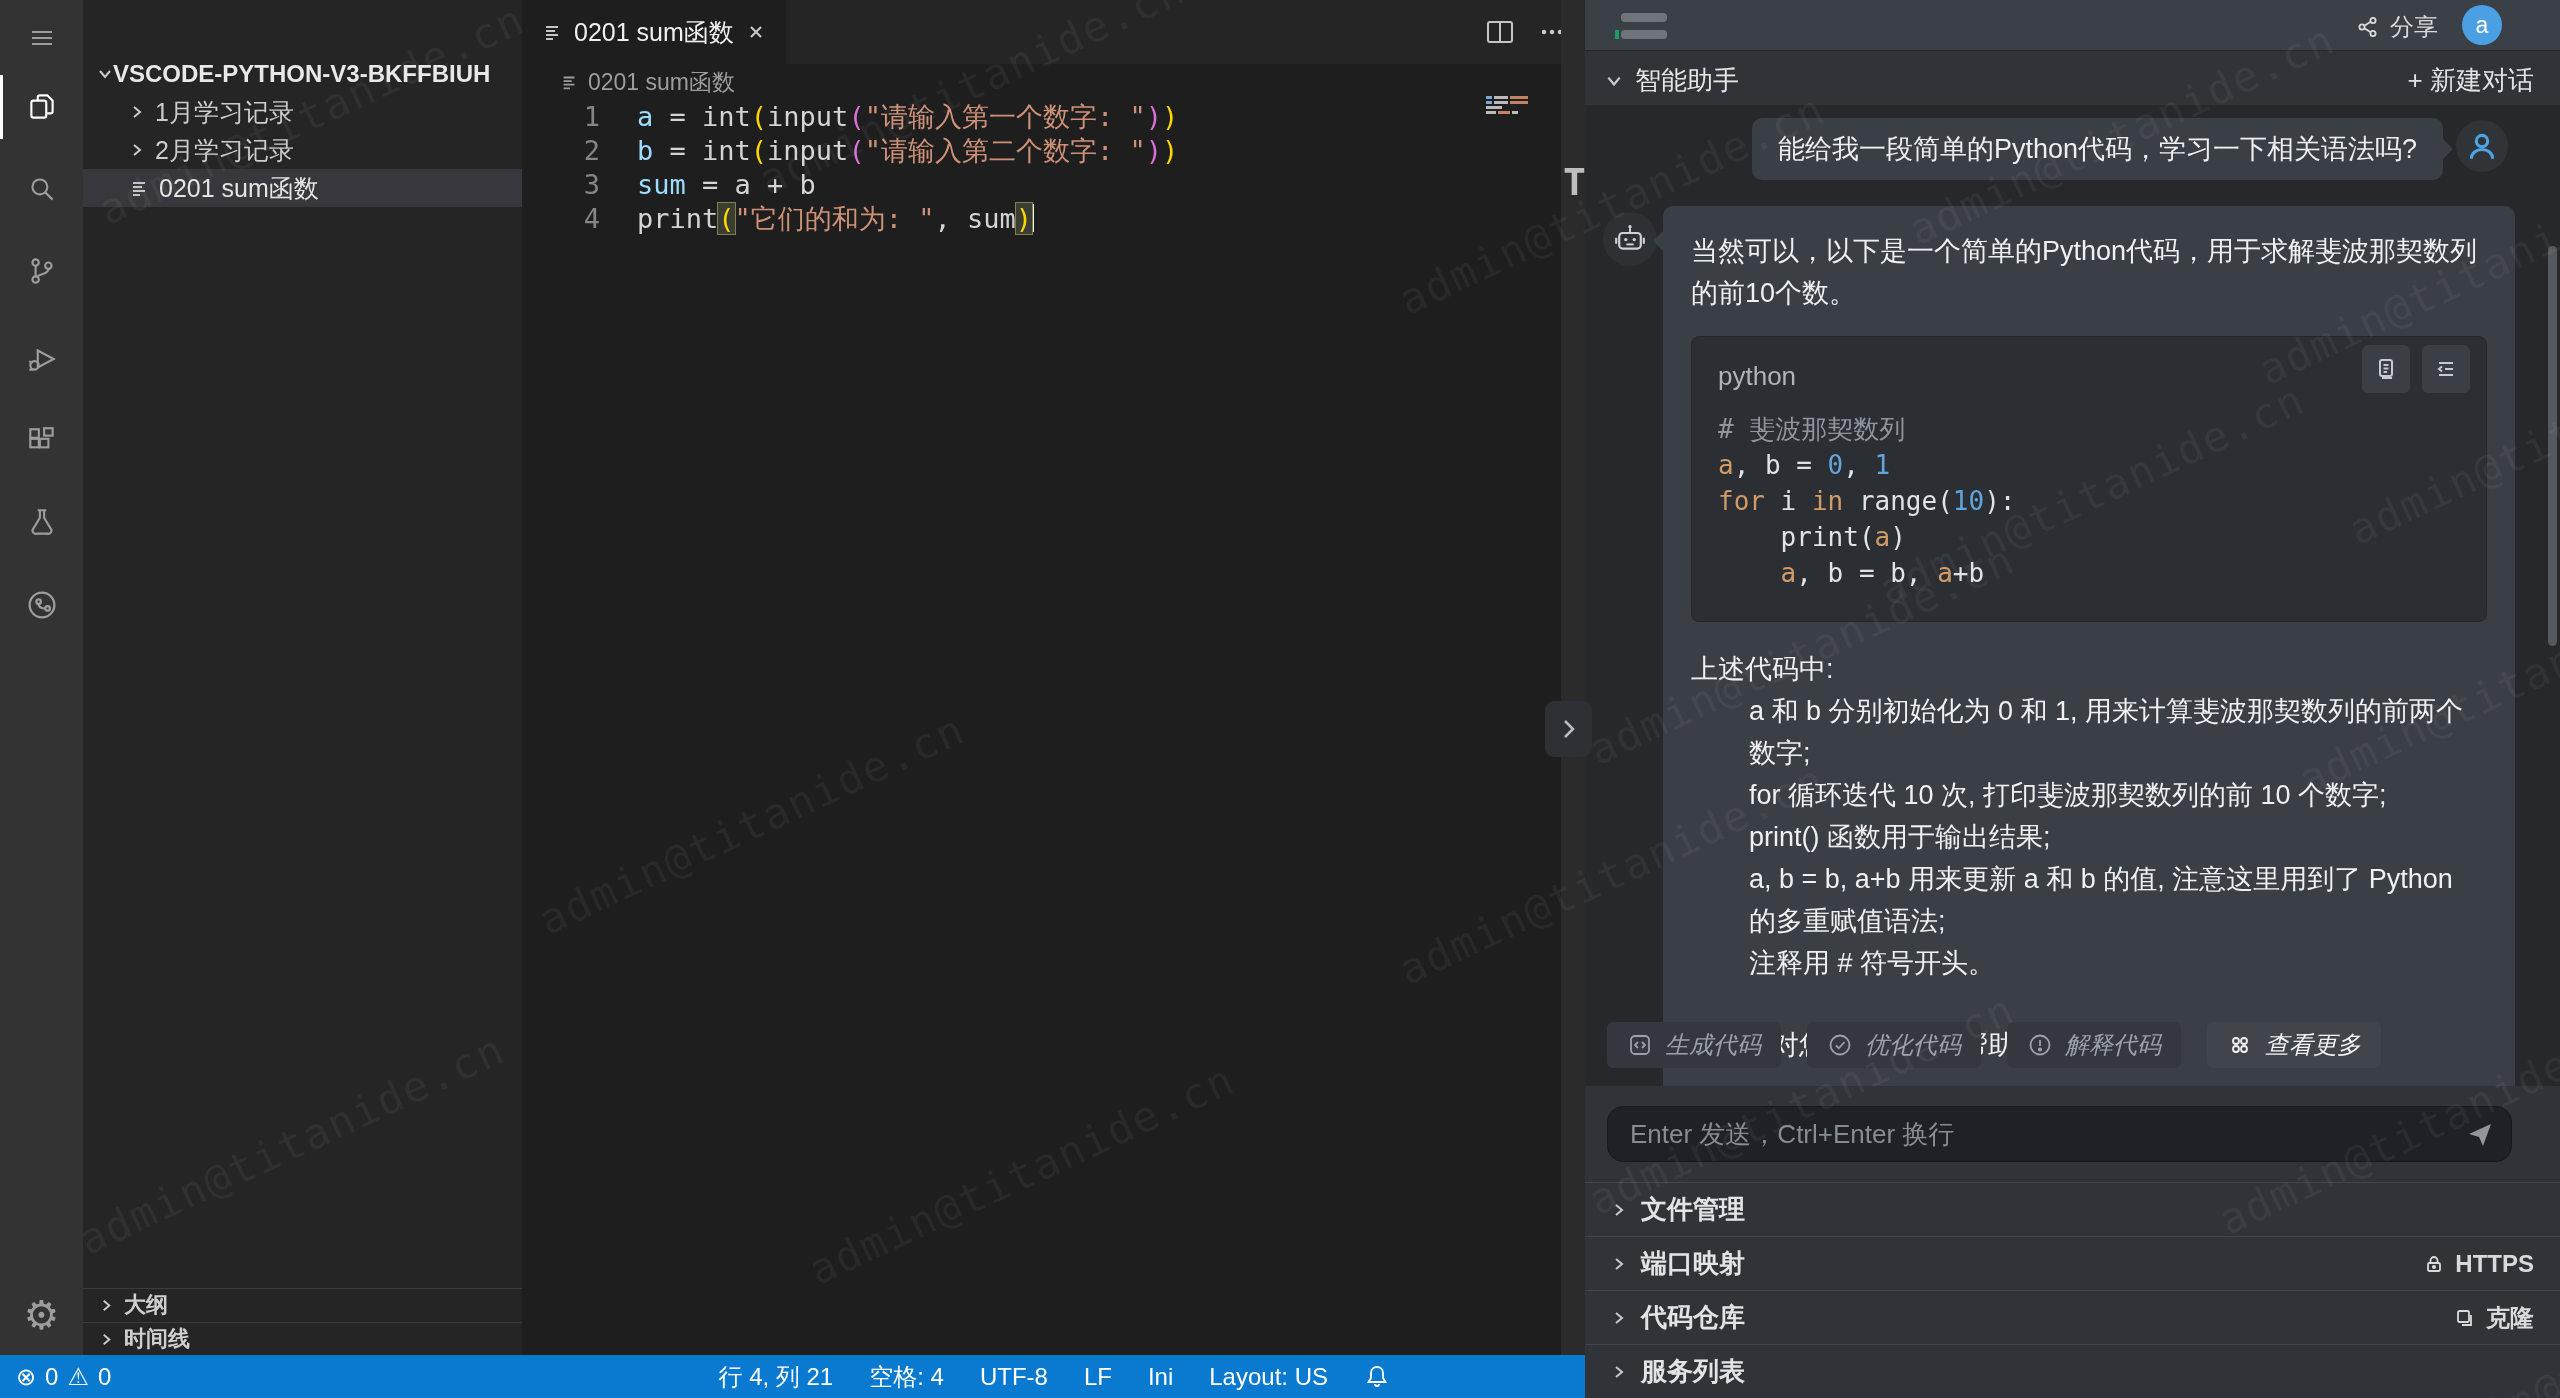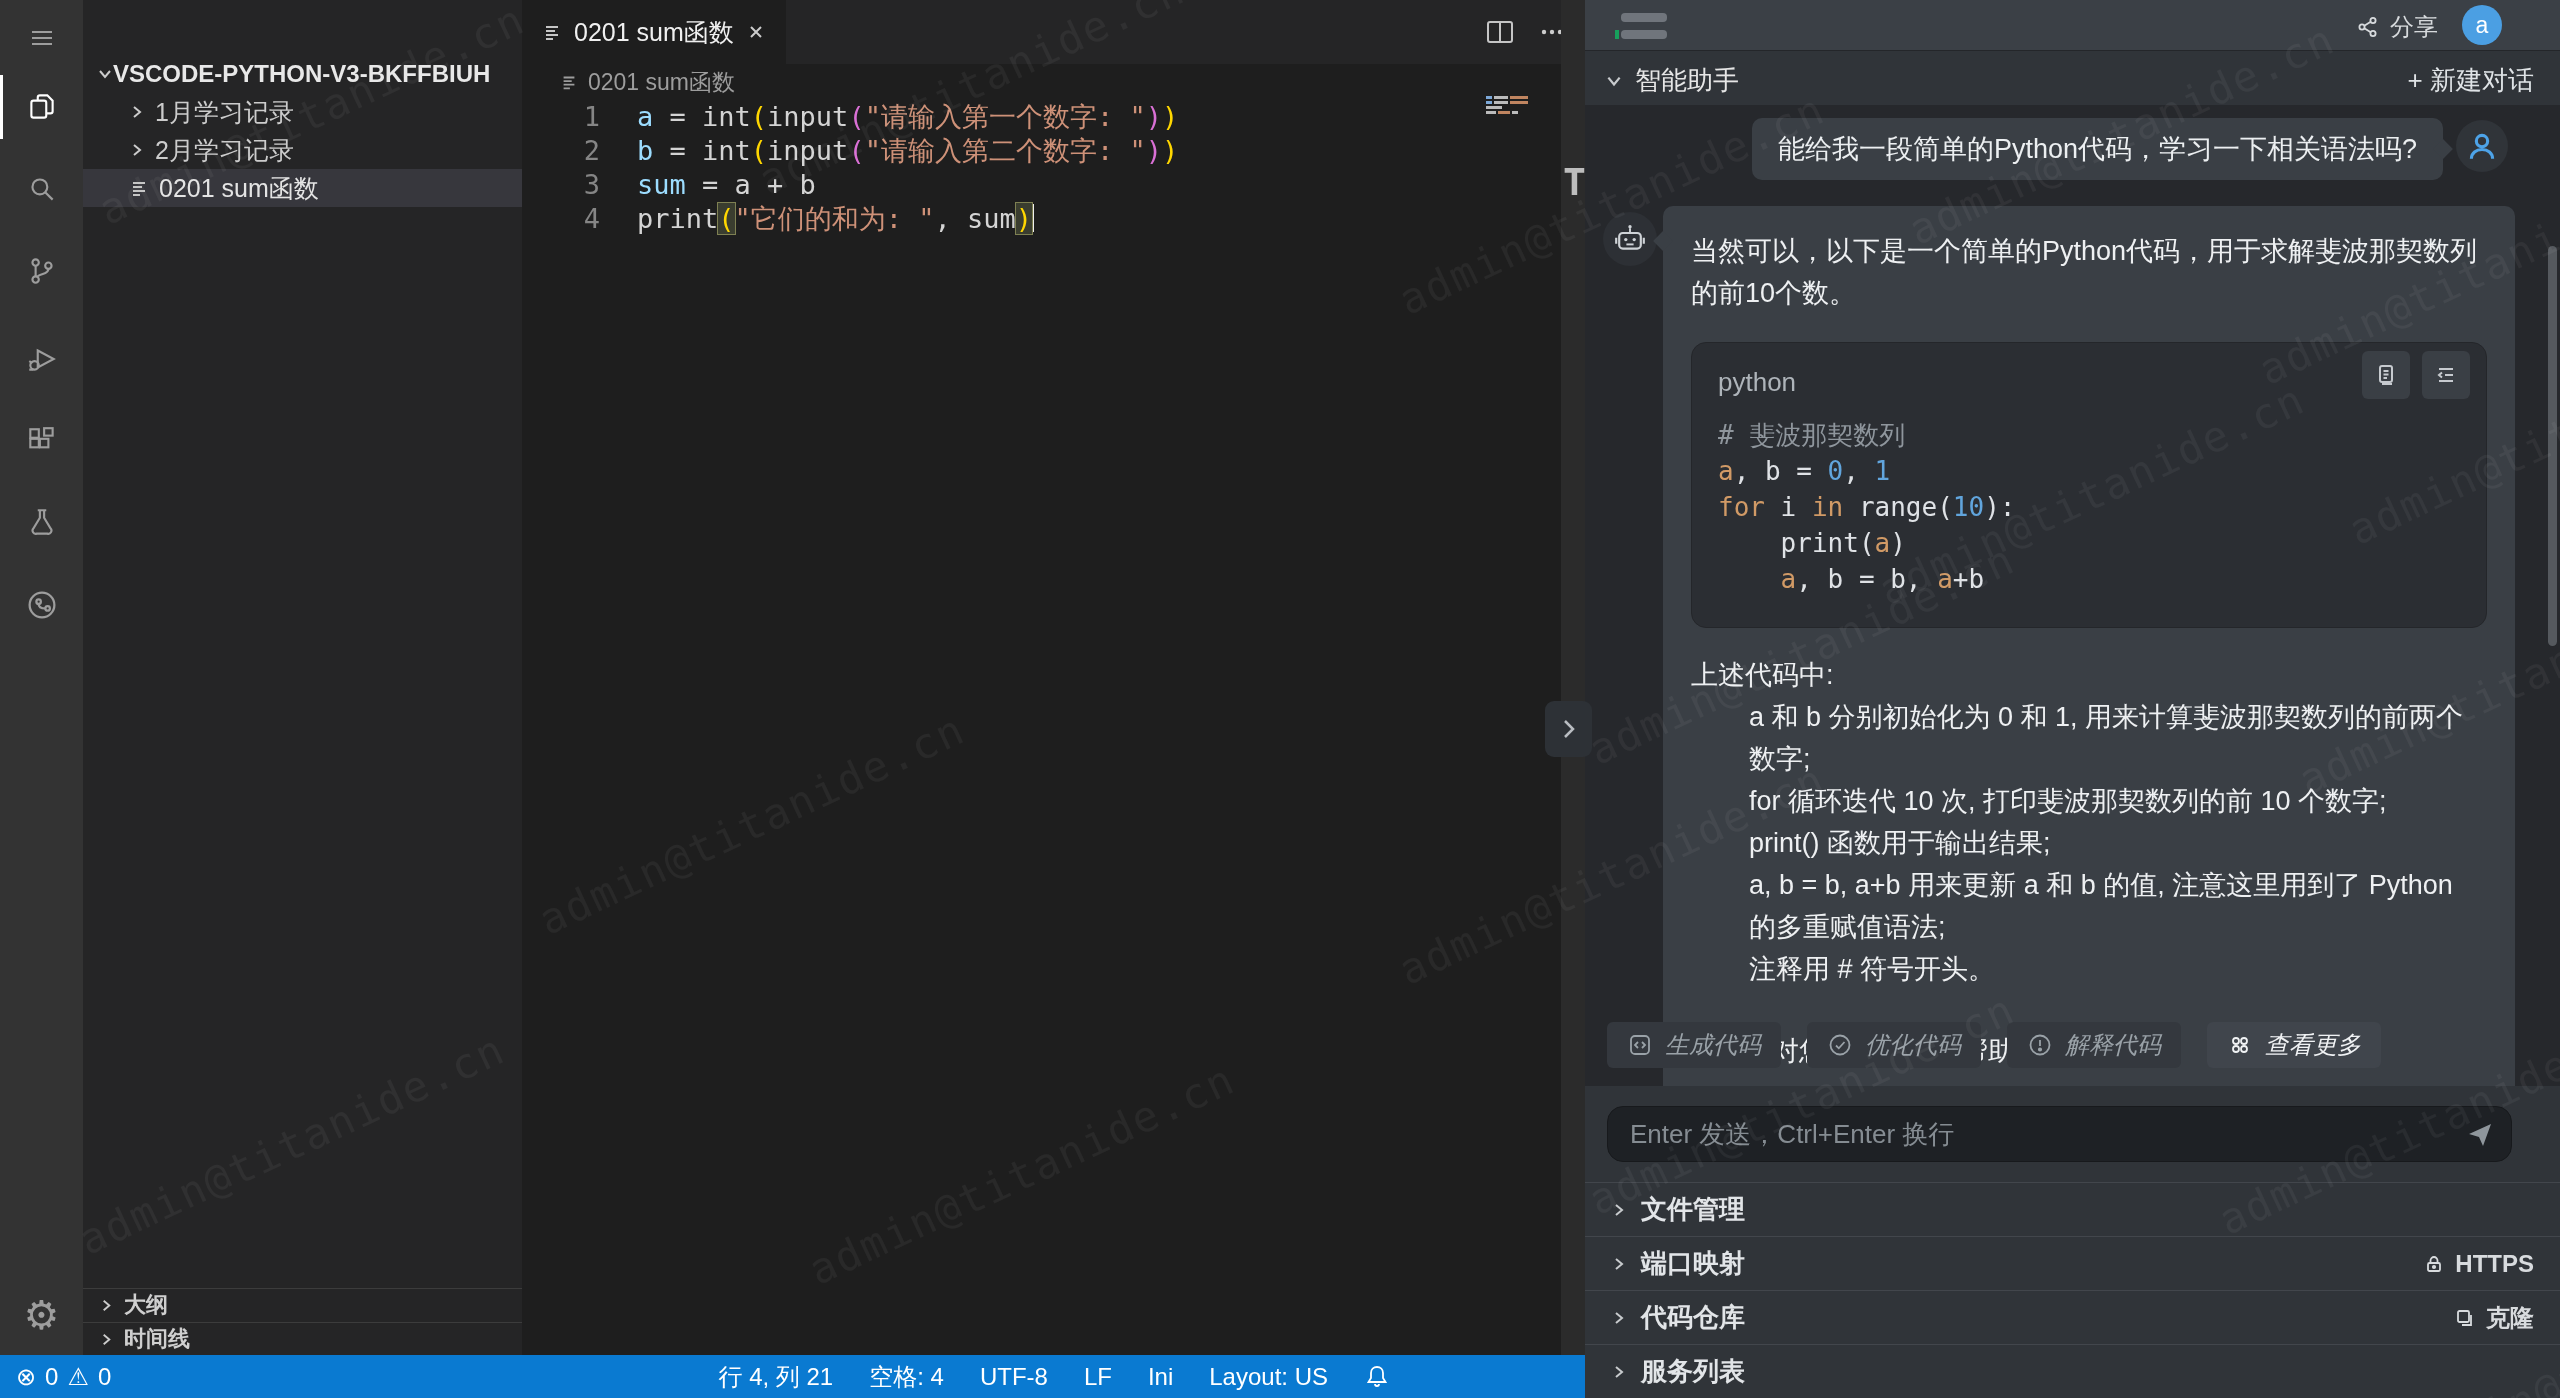--- a/index.html
+++ b/index.html
@@ -87,21 +87,21 @@
                background:#3a3f45;border-radius:10px;font-size:27px;color:#eceff1;white-space:nowrap;}
   .user-bubble::after{content:"";position:absolute;right:-7px;top:24px;width:14px;height:14px;background:#3a3f45;transform:rotate(45deg);}
   .user-avatar{position:absolute;right:52px;top:120px;width:52px;height:52px;border-radius:50%;background:#303439;
                display:flex;align-items:center;justify-content:center;cursor:pointer;}
   .robot-avatar{position:absolute;left:18px;top:212px;width:54px;height:54px;border-radius:50%;background:#2d3035;
                 display:flex;align-items:center;justify-content:center;}
   .asst-bubble{position:absolute;left:78px;top:206px;width:852px;box-sizing:border-box;padding:24px 28px 30px 28px;
                background:#3a3f45;border-radius:10px;font-size:27px;color:#eef0f2;line-height:42px;}
   .asst-bubble::before{content:"";position:absolute;left:-7px;top:28px;width:14px;height:14px;background:#3a3f45;transform:rotate(45deg);}
 
-  .codeblock{margin-top:28px;background:#2b2e33;border:1px solid #24262a;border-radius:15px;overflow:hidden;}
+  .codeblock{margin-top:22px;background:#2b2e33;border:1px solid #24262a;border-radius:8px;overflow:hidden;}
   .cb-header{height:64px;position:relative;}
   .cb-lang{position:absolute;left:26px;top:18px;font-size:26px;color:#aeb4ba;}
   .cb-btn{position:absolute;top:8px;width:48px;height:48px;background:#3a3f45;border-radius:6px;
           display:flex;align-items:center;justify-content:center;cursor:pointer;}
   .cb-btn svg{stroke:#c6cacf;fill:none;stroke-width:2;}
   .cb-copy{right:76px;} .cb-insert{right:16px;}
   .cb-code{padding:10px 26px 30px 26px;font-family:"DejaVu Sans Mono",monospace;font-size:26px;line-height:36px;white-space:pre;}
   .ck-c{color:#8f969d;} .ck-o{color:#d19a66;} .ck-b{color:#61a5dd;} .ck-w{color:#dfe2e6;}
 
   .explain{margin-top:26px;}

